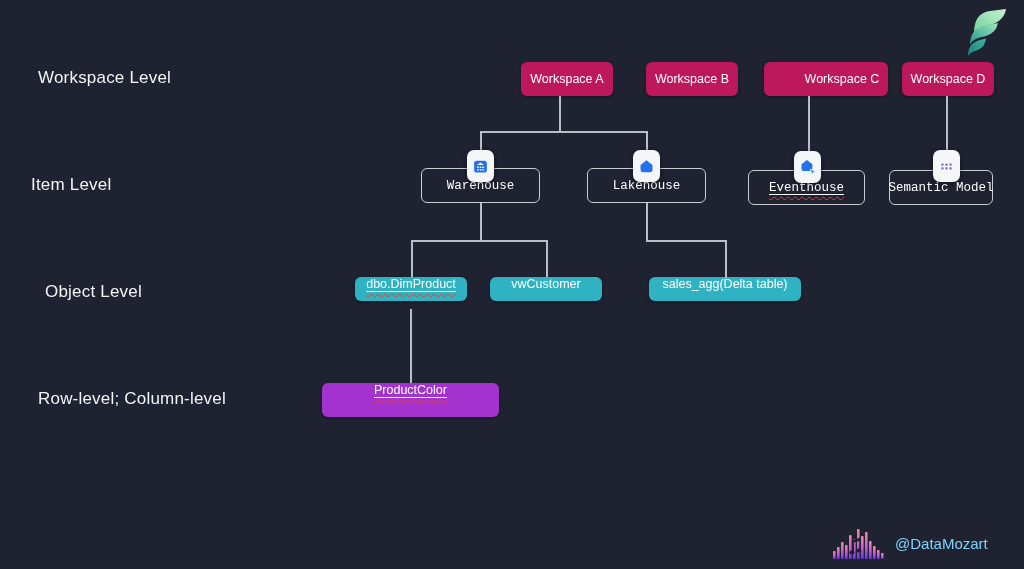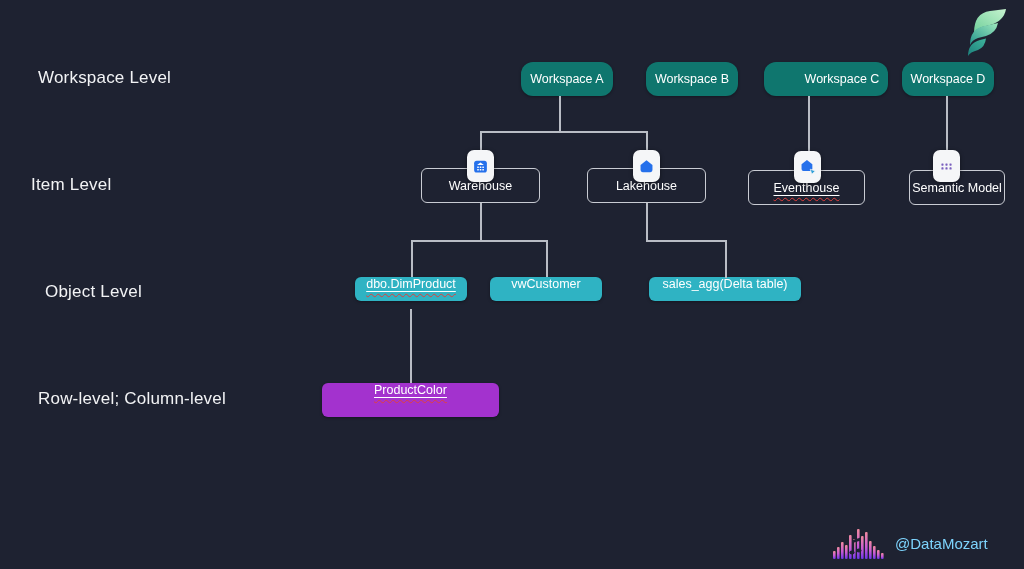--- a/index.html
+++ b/index.html
@@ -21,41 +21,42 @@
     font-size:17px;
     font-weight:400;
     letter-spacing:.2px;
     white-space:nowrap;
   }
 
   
   .ws-btn{
     position:absolute;
     width:92px;height:34px;
-    background:#0f766e;
-    border-radius:12px;
+    background:#be185d;
+    border-radius:6px;
     color:#ffffff;
     font-size:12.5px;
     display:flex;align-items:center;justify-content:center;
     box-shadow:0 1px 3px rgba(0,0,0,.35);
     white-space:nowrap;
   }
 
   
   .item-box{
     position:absolute;
     height:35px;
     border:1px solid #c9ccd3;
     border-radius:6px;
     color:#ffffff;
     font-size:12.5px;
     display:flex;align-items:center;justify-content:center;
     background:transparent;
     box-sizing:border-box;
     white-space:nowrap;
+    font-family:Liberation Mono, monospace;
   }
 
   
   .icon-badge{
     position:absolute;
     width:27px;height:32px;
     background:#f5f6f8;
     border-radius:7px;
     display:flex;align-items:center;justify-content:center;
     box-shadow:0 1px 4px rgba(0,0,0,.45);
@@ -228,21 +229,21 @@
 
   <div class="item-box" style="left:421px;top:168px;width:119px;">
     <span>Warehouse</span>
   </div>
   <div class="item-box" style="left:587px;top:168px;width:119px;">
     <span>Lakehouse</span>
   </div>
   <div class="item-box" style="left:748px;top:170px;width:117px;">
     <span class="misspelled"><span class="und">Eventhouse</span></span>
   </div>
-  <div class="item-box" style="left:909px;top:170px;width:96px;">
+  <div class="item-box" style="left:889px;top:170px;width:104px;">
     <span>Semantic Model</span>
   </div>
 
   <div class="obj-box" style="left:355px;top:277px;width:112px;">
     <span class="misspelled"><span class="und">dbo.DimProduct</span></span>
   </div>
   <div class="obj-box" style="left:649px;top:277px;width:152px;">
     <span>sales_agg(Delta table)</span>
   </div>
   <div class="obj-box" style="left:490px;top:277px;width:112px;">

